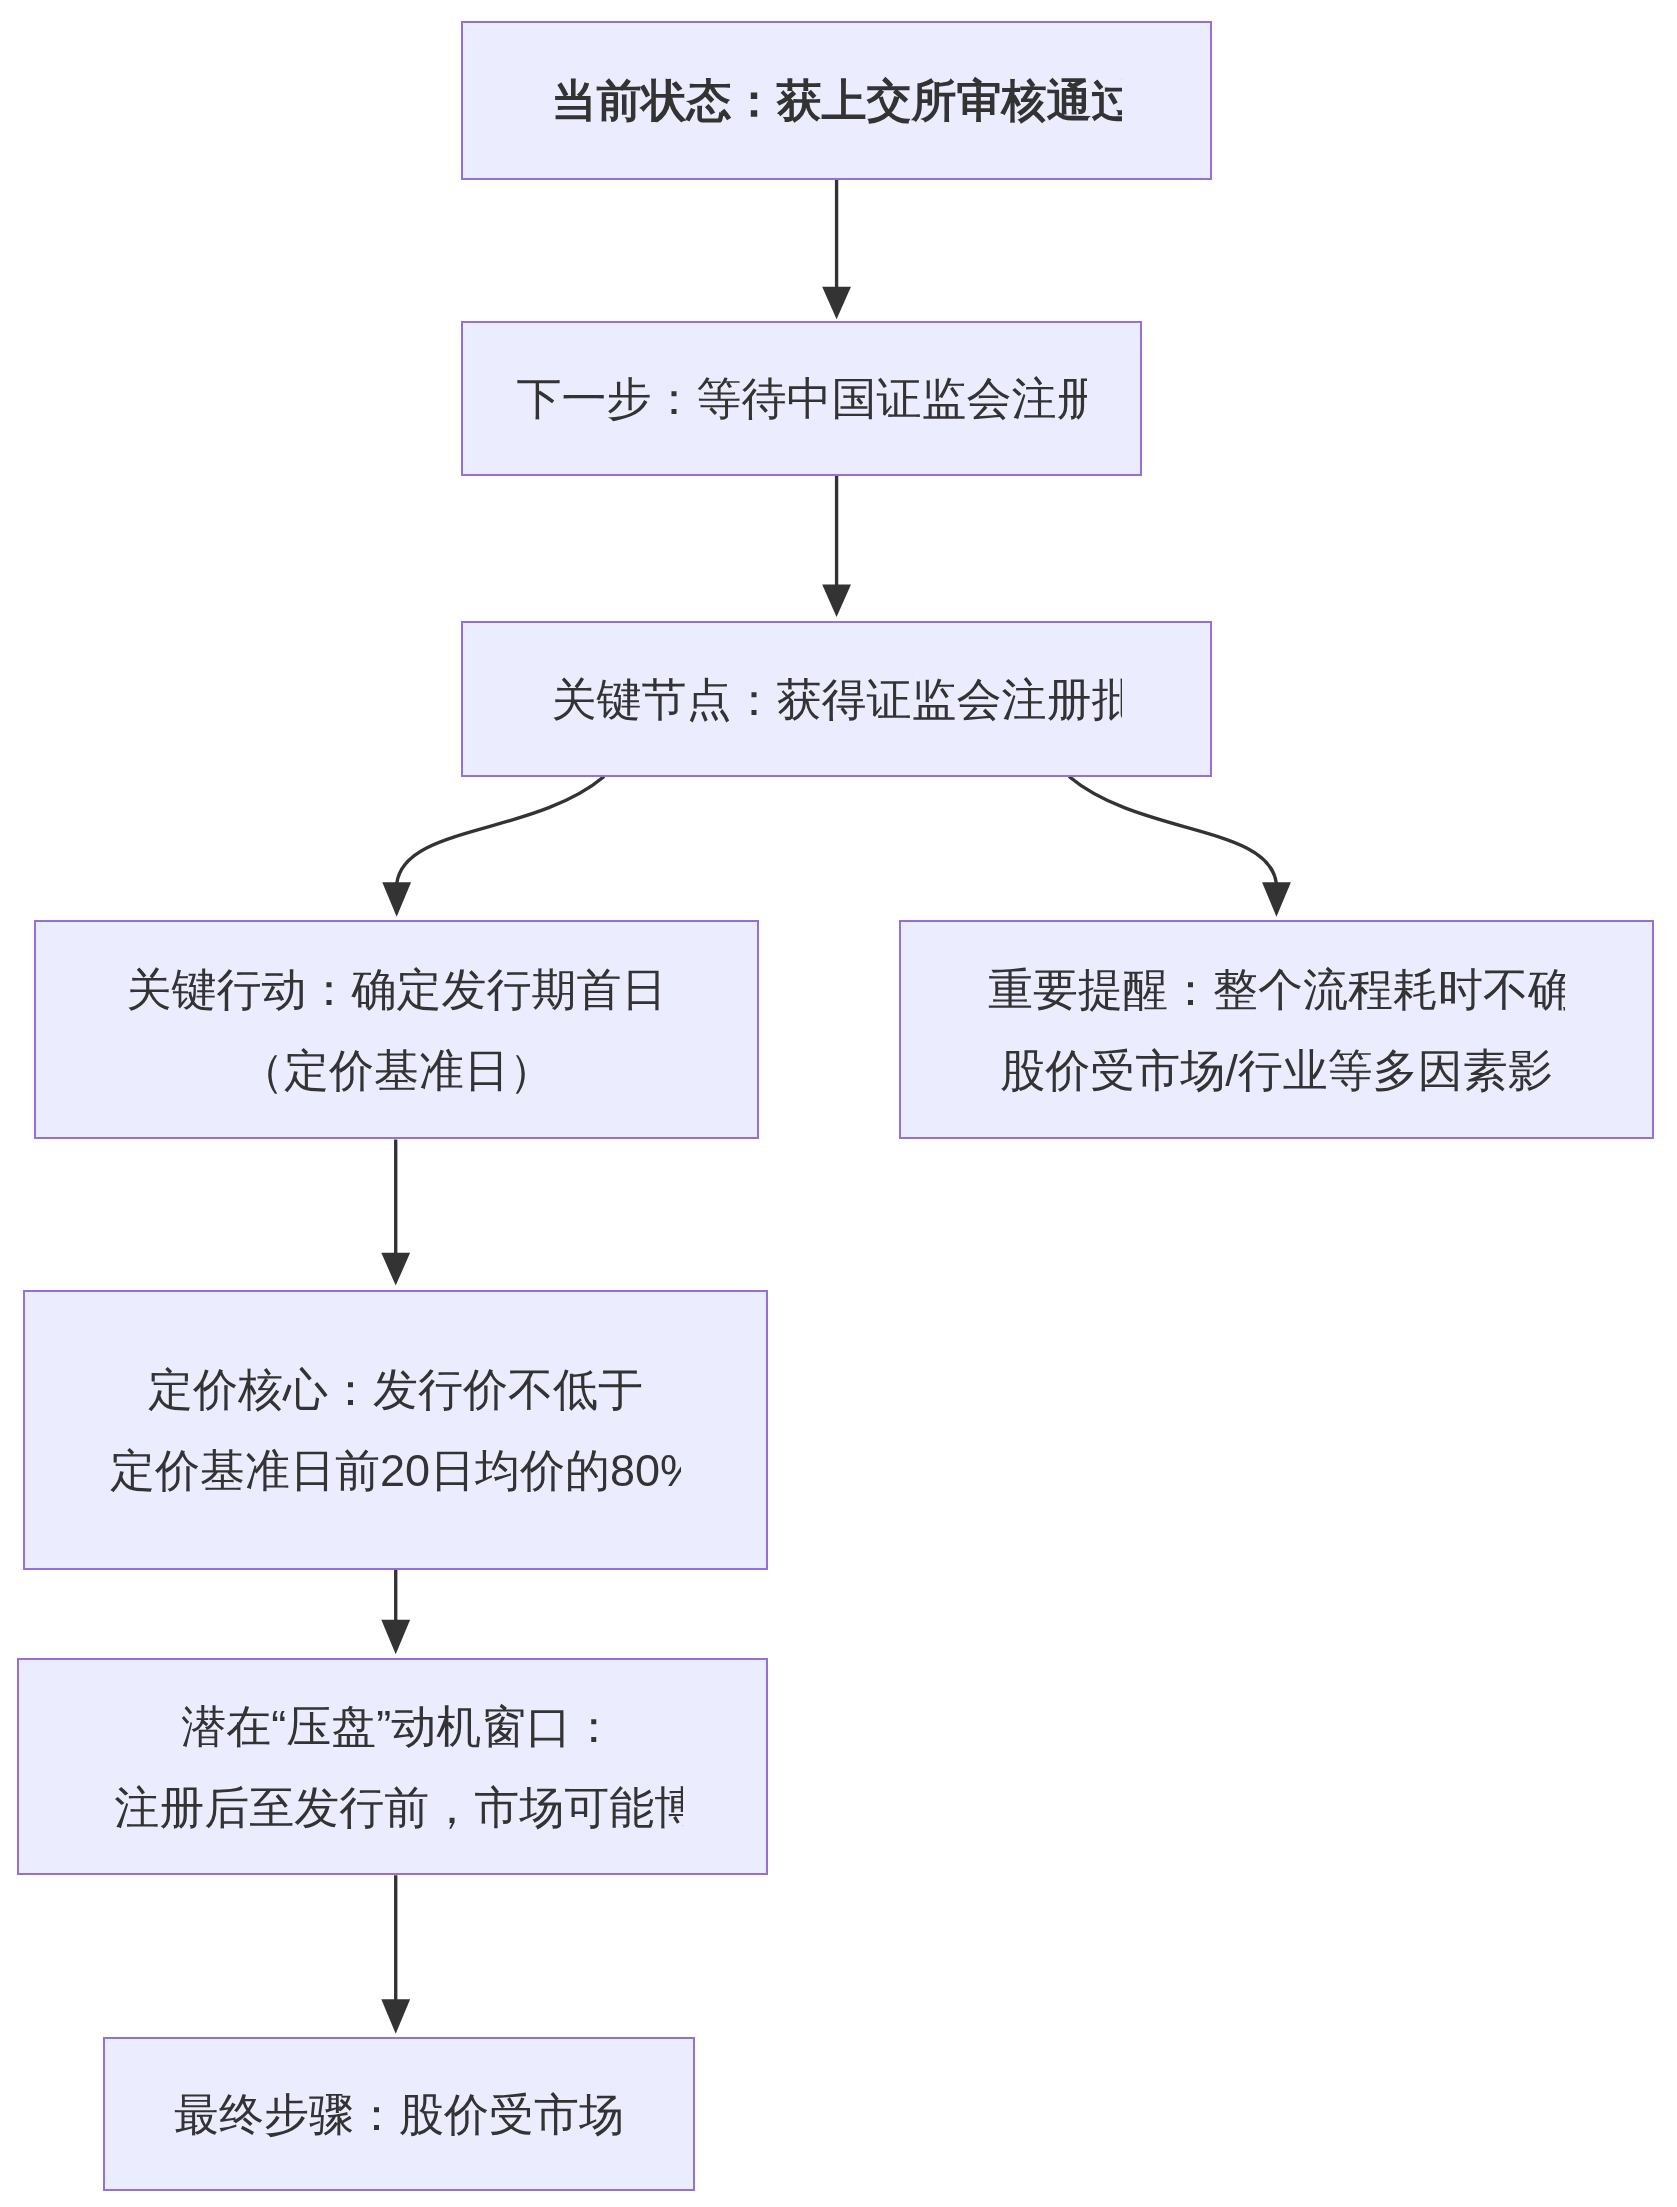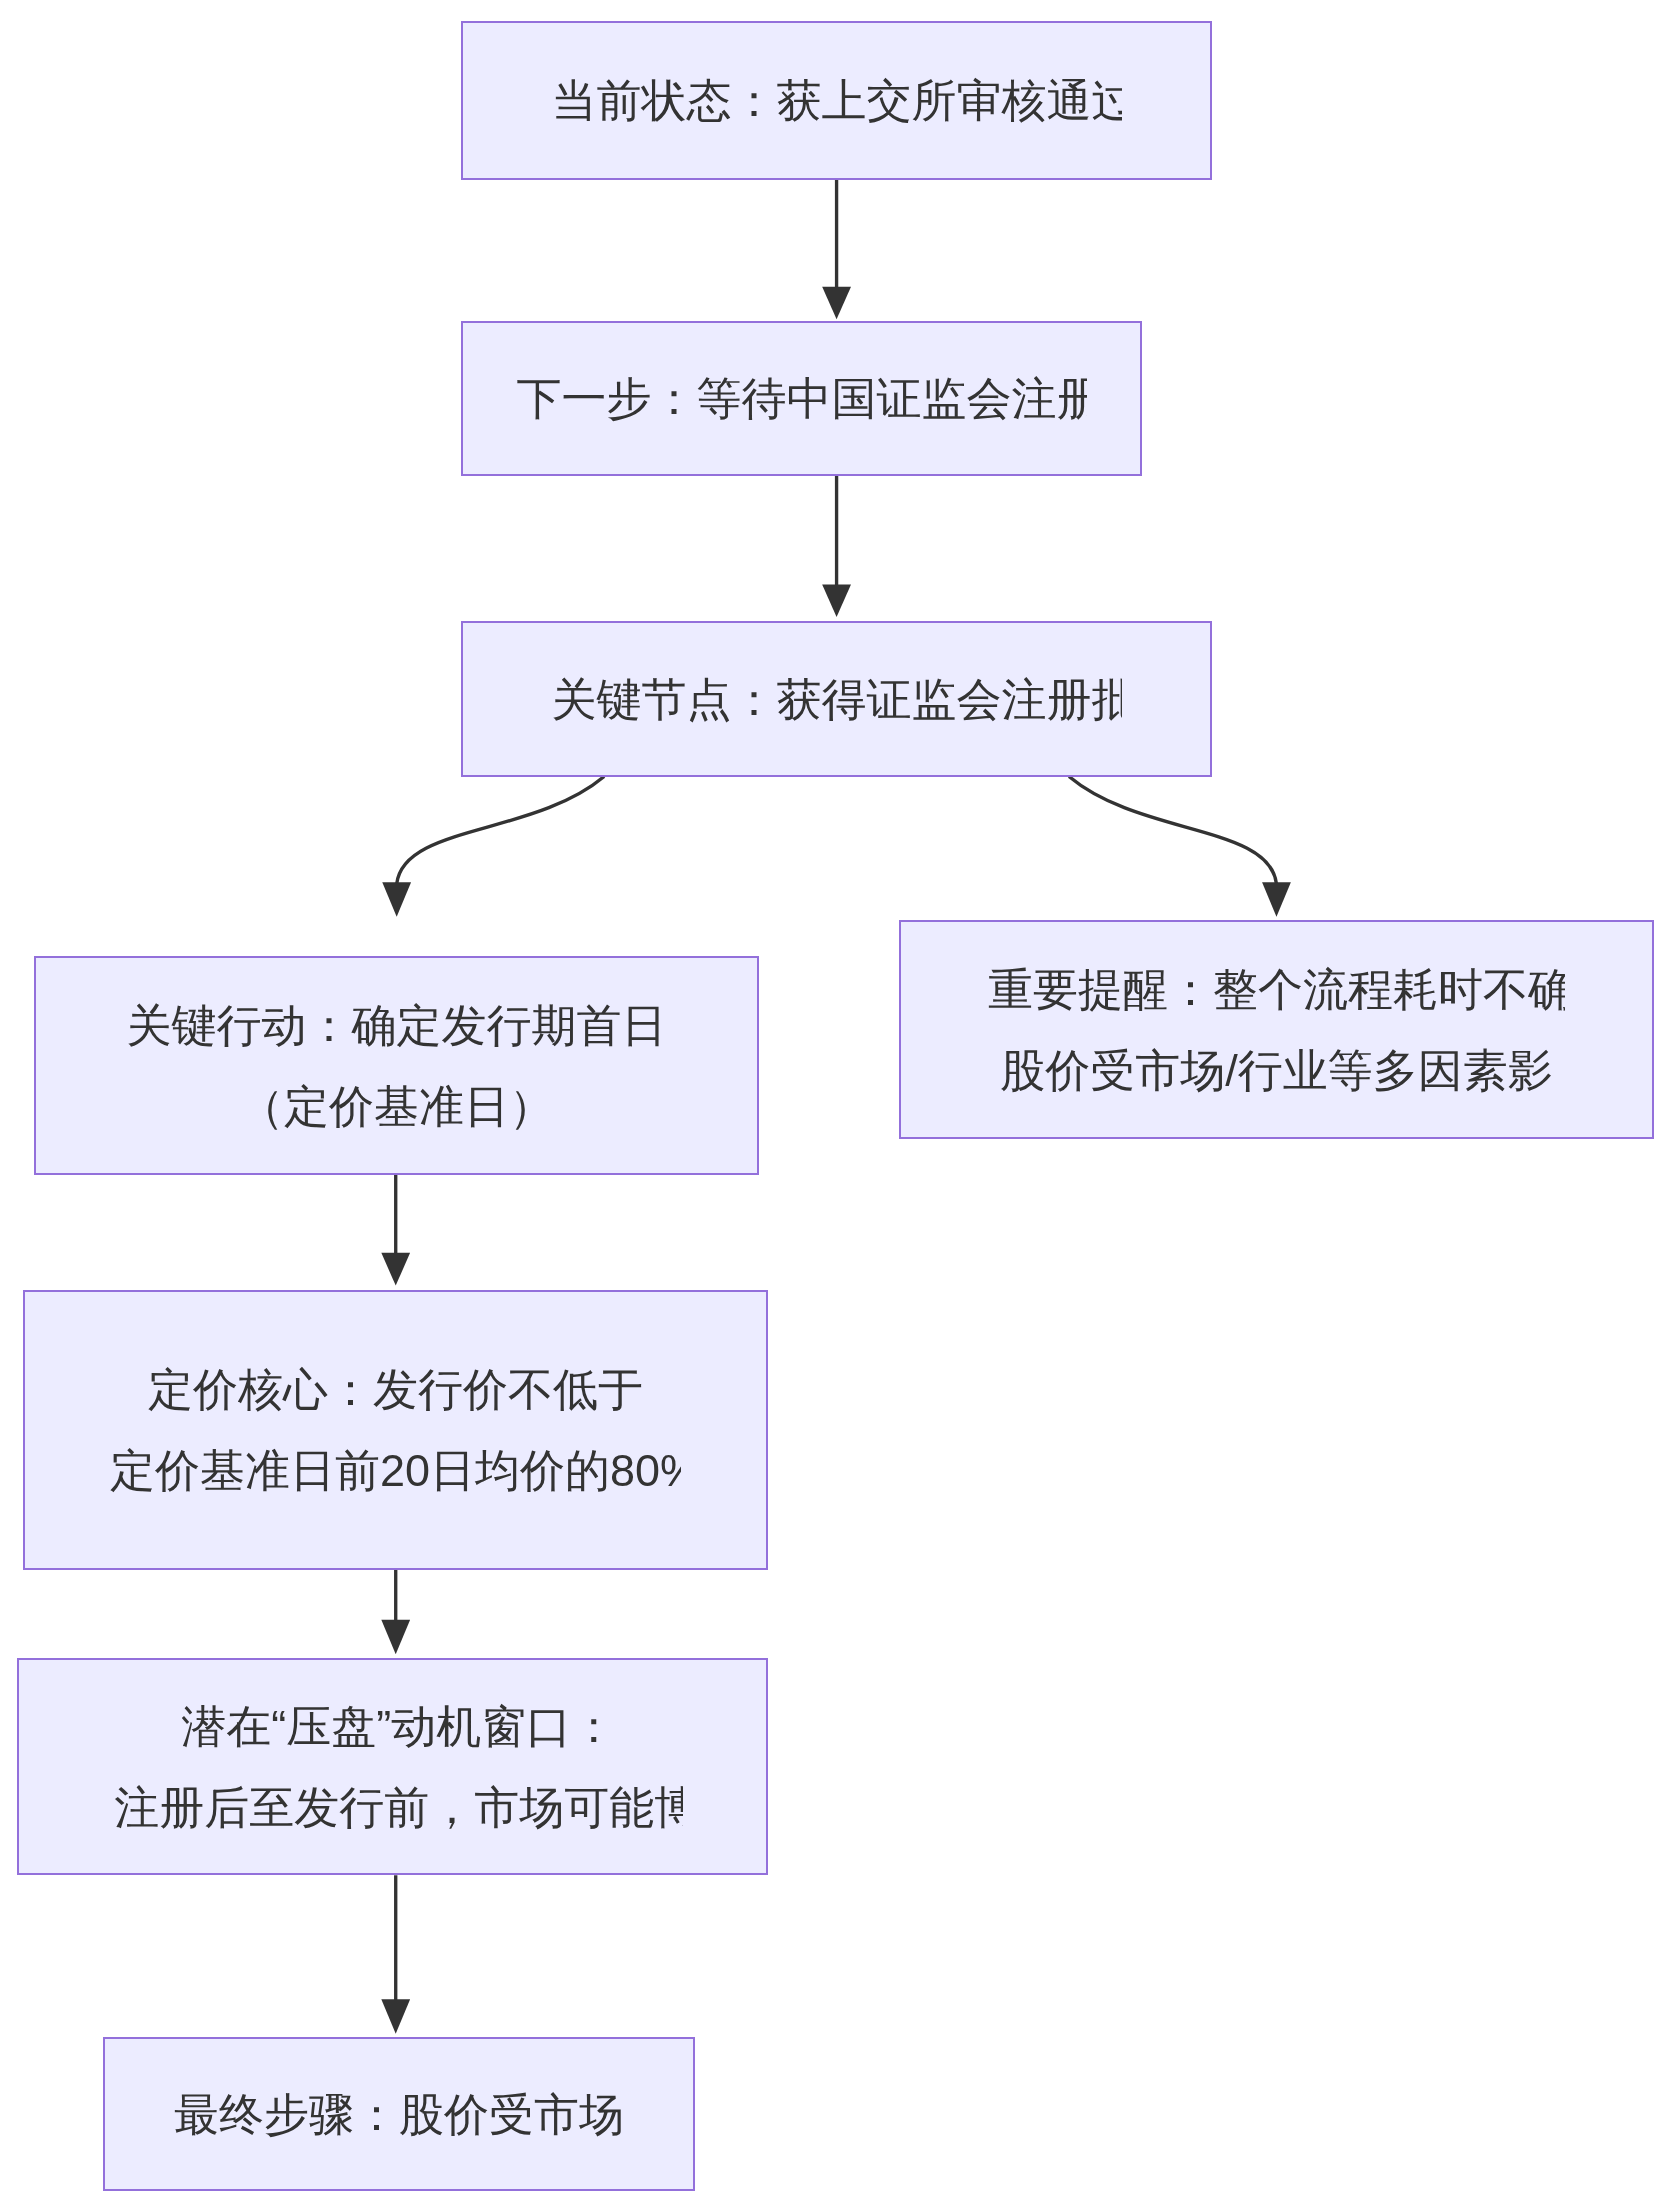--- a/index.html
+++ b/index.html
@@ -83,39 +83,39 @@
       <path class="edge-path" d="M412,1577 L412,1688"></path>
       <polygon class="arrowhead" points="397,1686 427,1686 412,1722"></polygon>
     </g>
 
     <g>
       <path class="edge-path" d="M412,1952 L412,2083"></path>
       <polygon class="arrowhead" points="397,2081 427,2081 412,2117"></polygon>
     </g>
   </svg>
 
-  <div class="node" style="left:461px;top:21px;width:751px;height:159px;">
+  <div class="node" style="left:461px;top:21px;width:751px;height:159px;font-weight:bold;">
     <div class="label" style="width:570px;">
       <div class="ln"><span>当前状态：获上交所审核通过</span></div>
     </div>
   </div>
 
   <div class="node" style="left:461px;top:321px;width:681px;height:155px;">
     <div class="label" style="width:570px;">
       <div class="ln"><span>下一步：等待中国证监会注册</span></div>
     </div>
   </div>
 
   <div class="node" style="left:461px;top:621px;width:751px;height:156px;">
     <div class="label" style="width:570px;">
       <div class="ln"><span>关键节点：获得证监会注册批</span></div>
     </div>
   </div>
 
-  <div class="node" style="left:34px;top:956px;width:725px;height:219px;">
+  <div class="node" style="left:34px;top:920px;width:725px;height:219px;">
     <div class="label" style="width:576px;">
       <div class="ln"><span>关键行动：确定发行期首日</span></div>
       <div class="ln"><span>（定价基准日）</span></div>
     </div>
   </div>
 
   <div class="node" style="left:899px;top:920px;width:755px;height:219px;">
     <div class="label" style="width:577px;">
       <div class="ln"><span>重要提醒：整个流程耗时不确</span></div>
       <div class="ln"><span>股价受市场/行业等多因素影</span></div>

